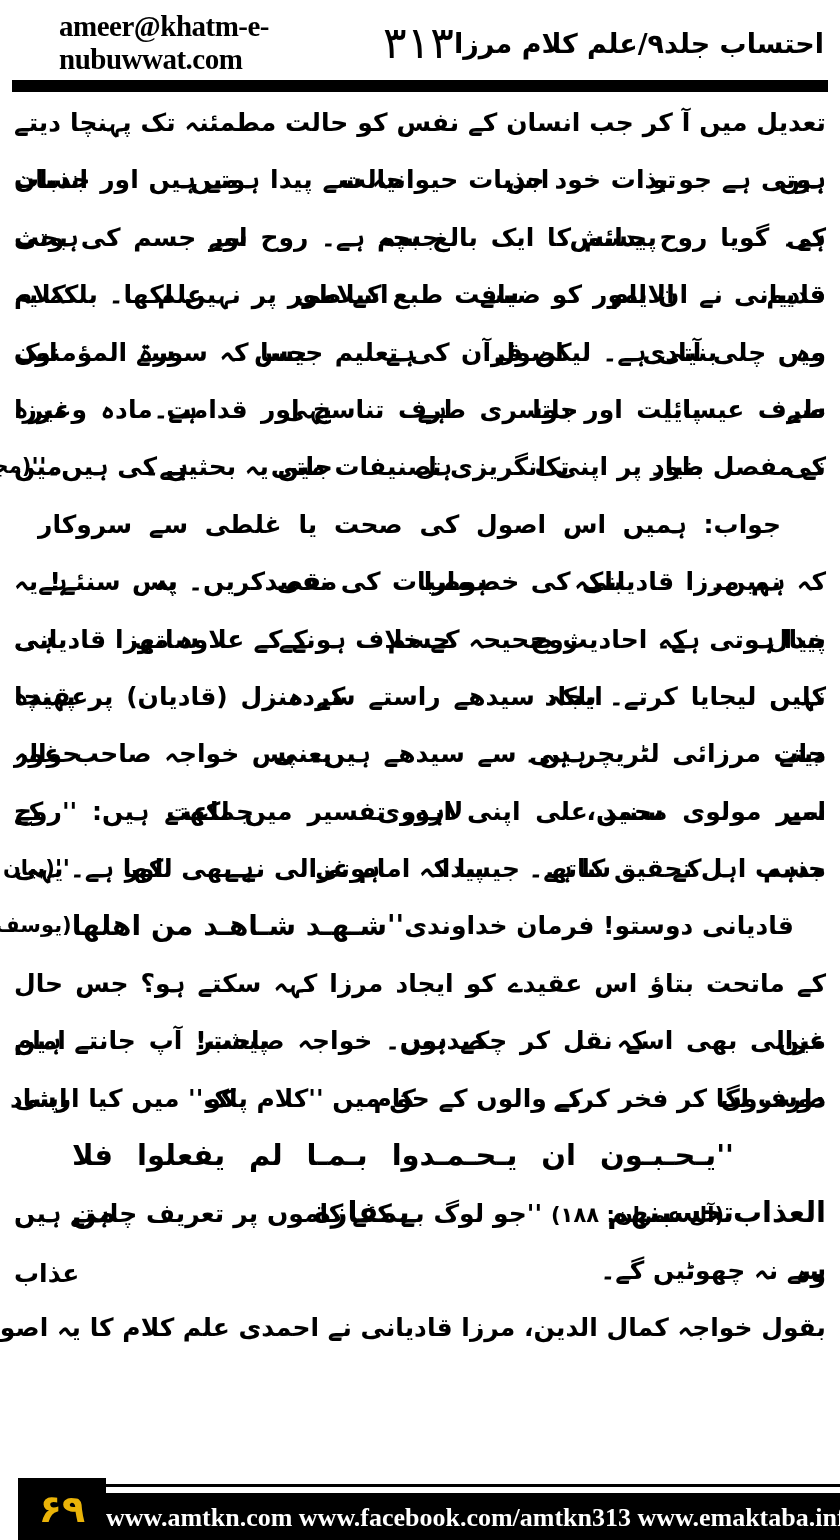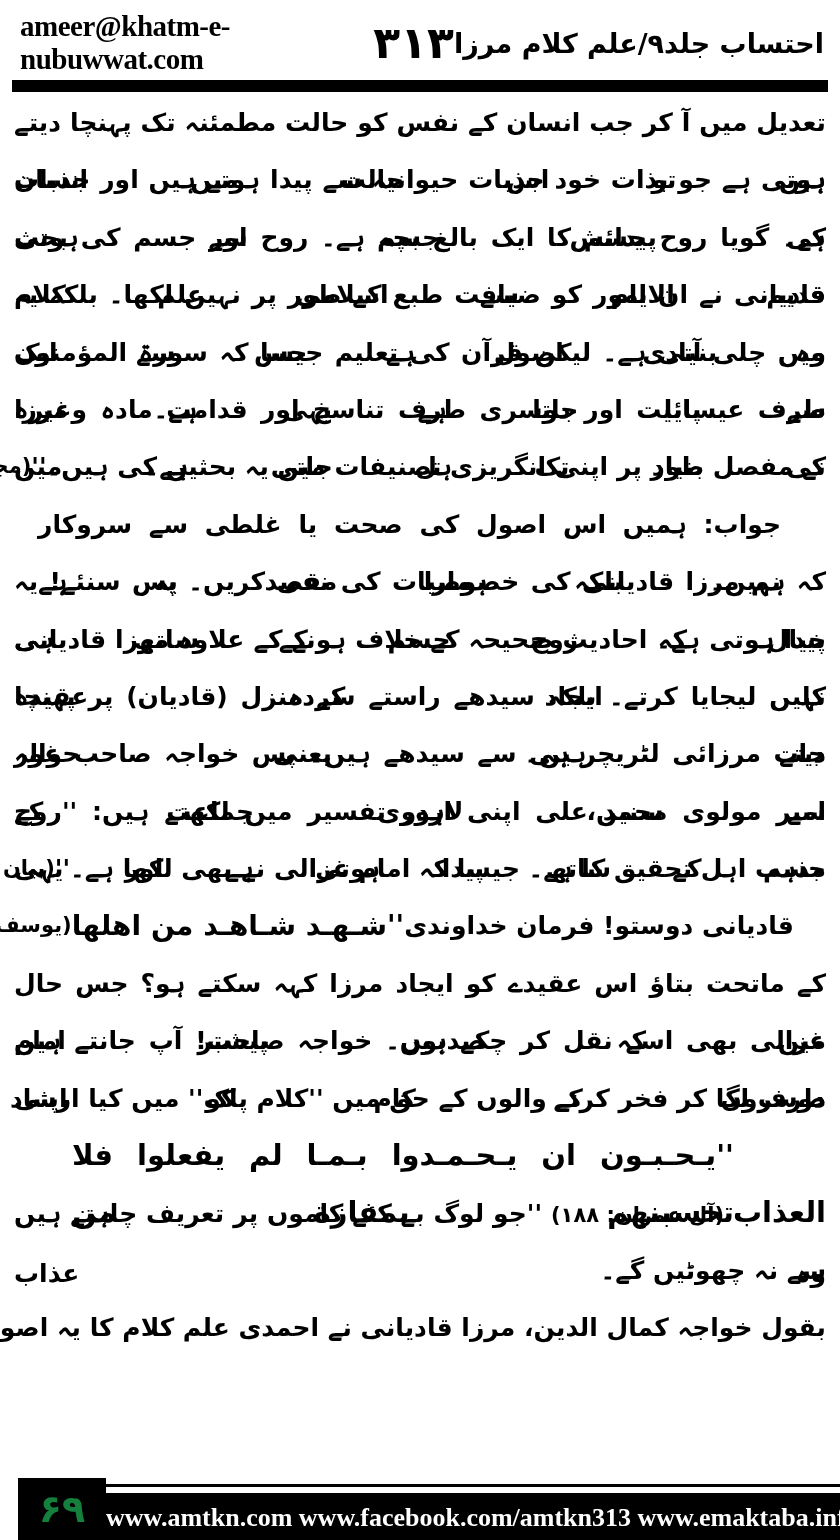--- a/index.html
+++ b/index.html
@@ -6,28 +6,28 @@
   .page{
     position:relative;
     width:840px;height:1540px;
     background:#ffffff;color:#000;
     margin:0 auto;overflow:hidden;
     font-family:"DejaVu Sans",sans-serif;
   }
   
   .header{
     display:flex;align-items:center;
-    padding:14px 16px 0 20px;height:72px;box-sizing:border-box;
+    padding:14px 16px 0 20px;height:72px;box-sizing:border-box;margin-left:39px;
   }
   .email{
     font-family:"Liberation Serif",serif;
     font-weight:bold;font-size:29px;letter-spacing:-0.5px;
   }
   .pagenum-top{
-    font-weight:bold;font-size:44px;line-height:44px;
+    font-weight:normal;font-size:44px;line-height:44px;
     margin-left:14px;margin-right:auto;
     font-family:"DejaVu Sans",sans-serif;
   }
   .book-title{
     direction:rtl;font-weight:bold;font-size:27px;
     white-space:nowrap;
   }
   .header-rule{
     height:12px;background:#000;margin:8px 12px 0 12px;
   }
@@ -60,21 +60,21 @@
   }
   .between{
     display:flex;justify-content:space-between;align-items:center;
   }
   
   .footer{
     position:absolute;left:18px;right:0;bottom:0;
     display:flex;align-items:flex-end;
   }
   .footer-pageno{
-    width:88px;height:62px;background:#000;color:#15803d;
+    width:88px;height:62px;background:#000;color:#eab308;
     display:flex;align-items:center;justify-content:center;
     font-weight:bold;font-size:38px;flex:0 0 auto;
   }
   .footer-right{flex:1;}
   .double-rule{
     height:12px;box-sizing:border-box;background:#fff;
     border-top:3px solid #000;border-bottom:3px solid #000;
   }
   .footer-bar{
     height:44px;background:#000;color:#fff;

